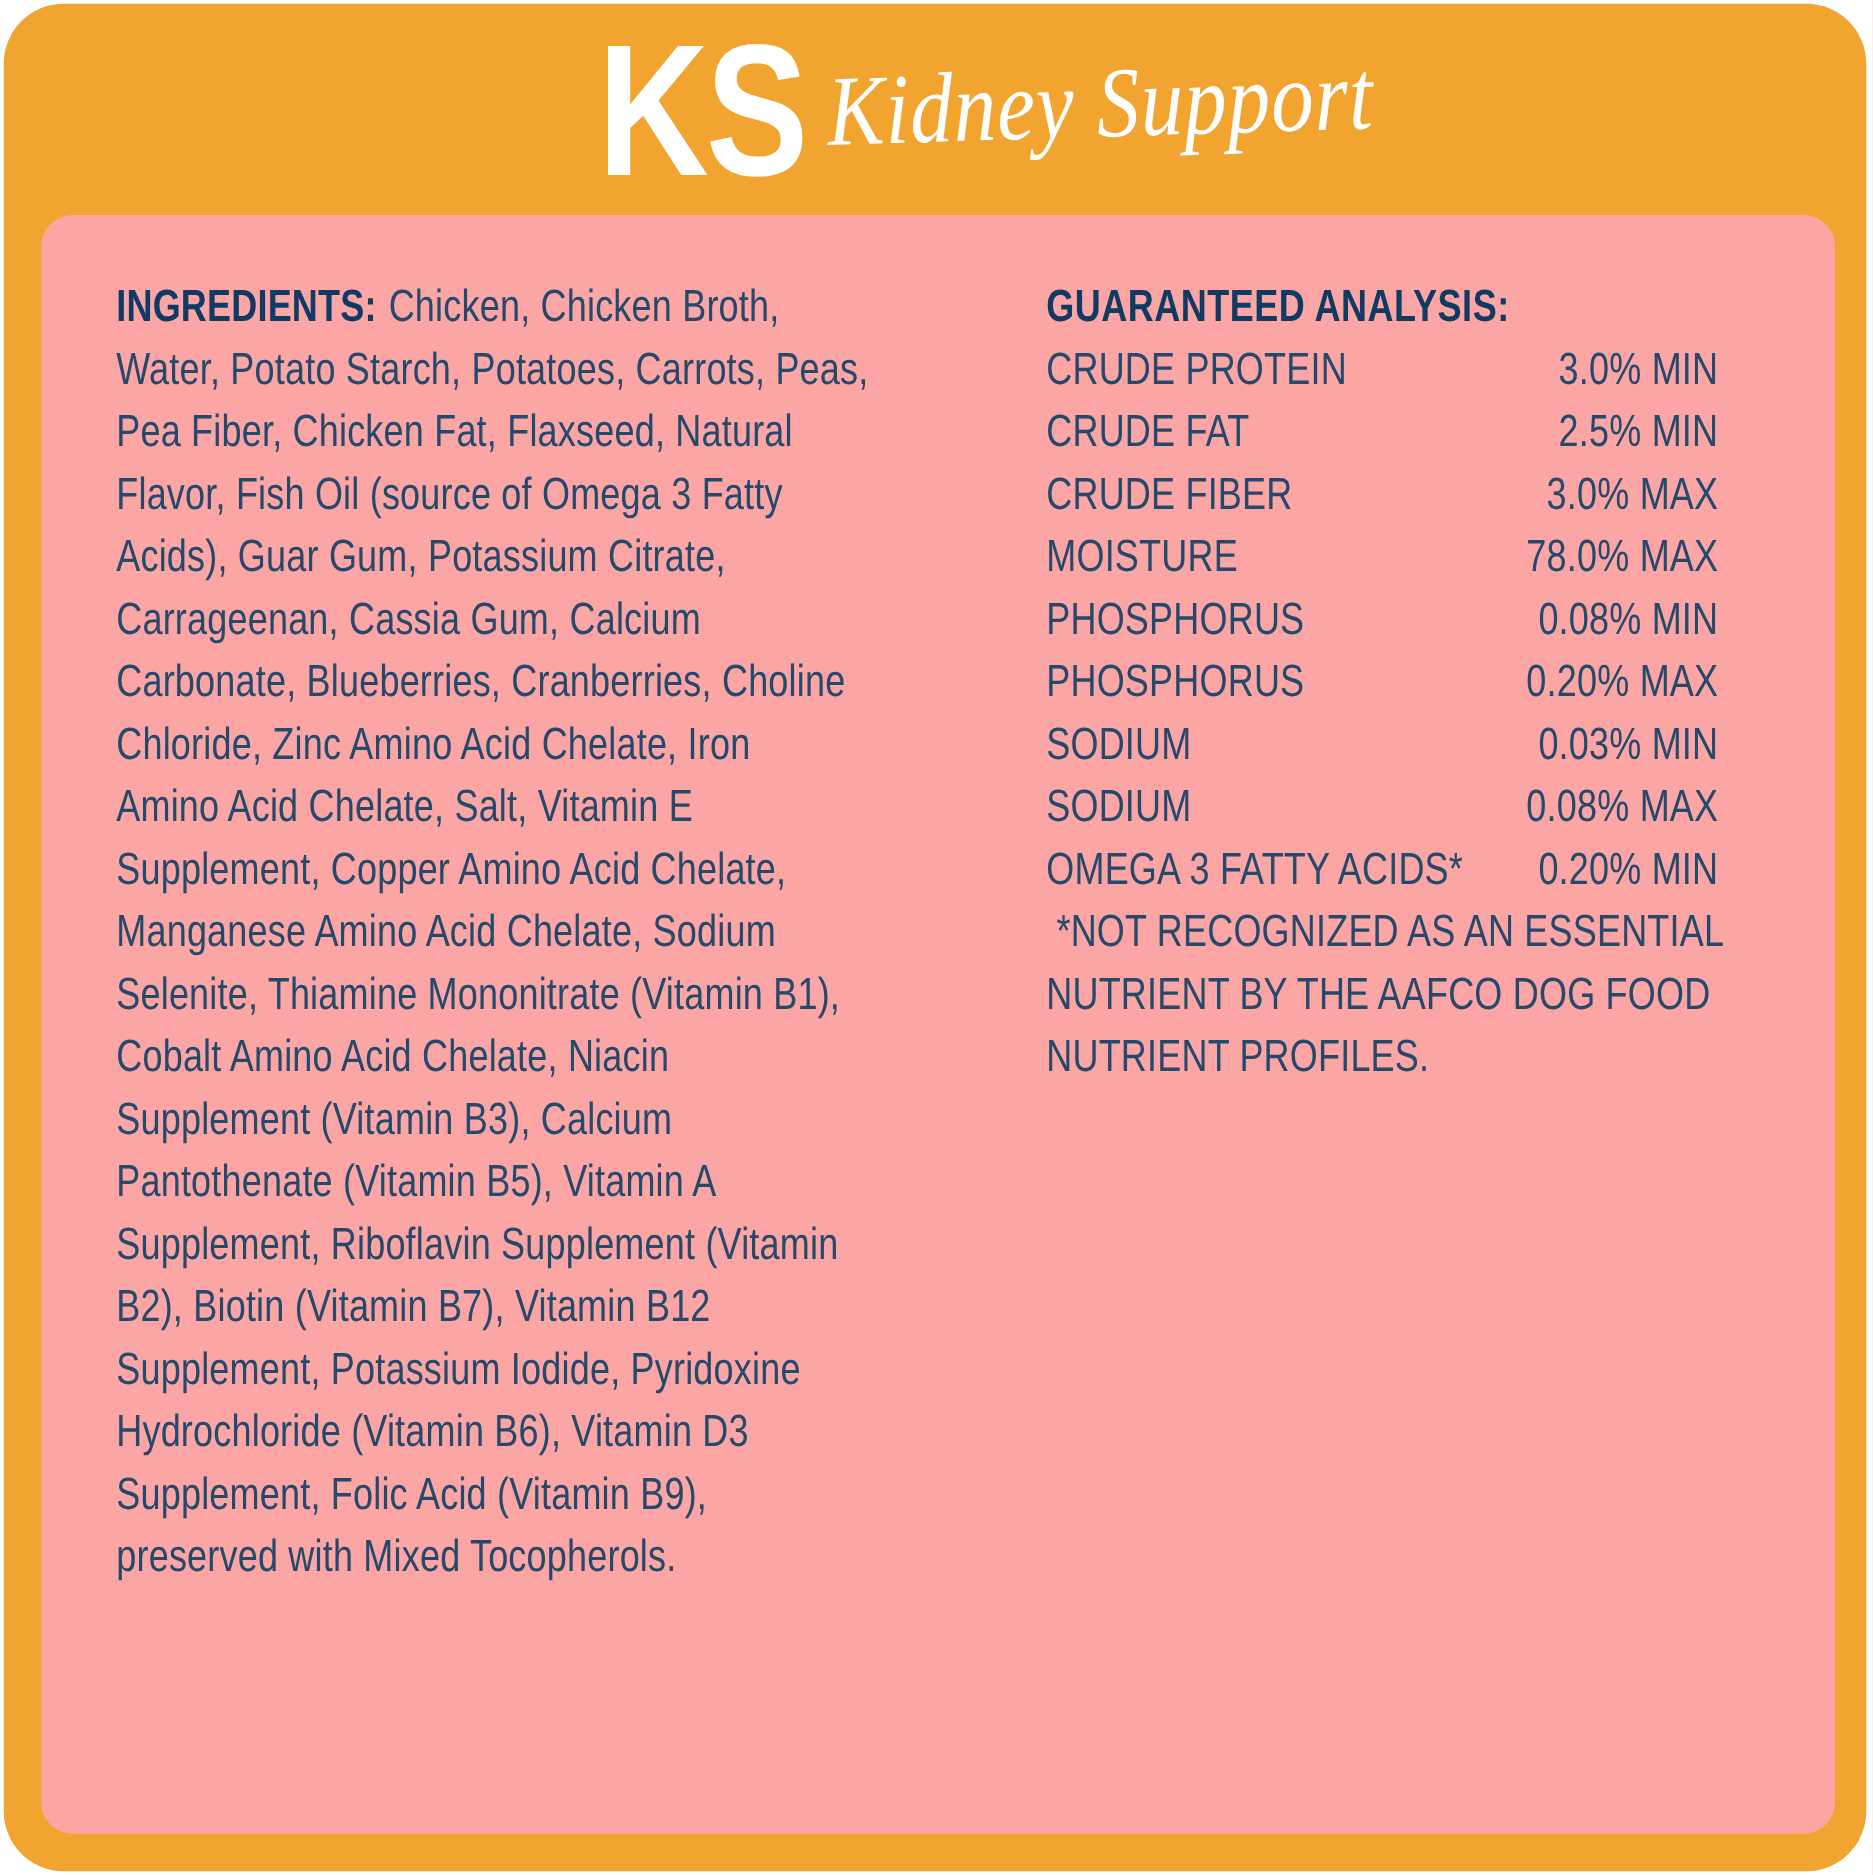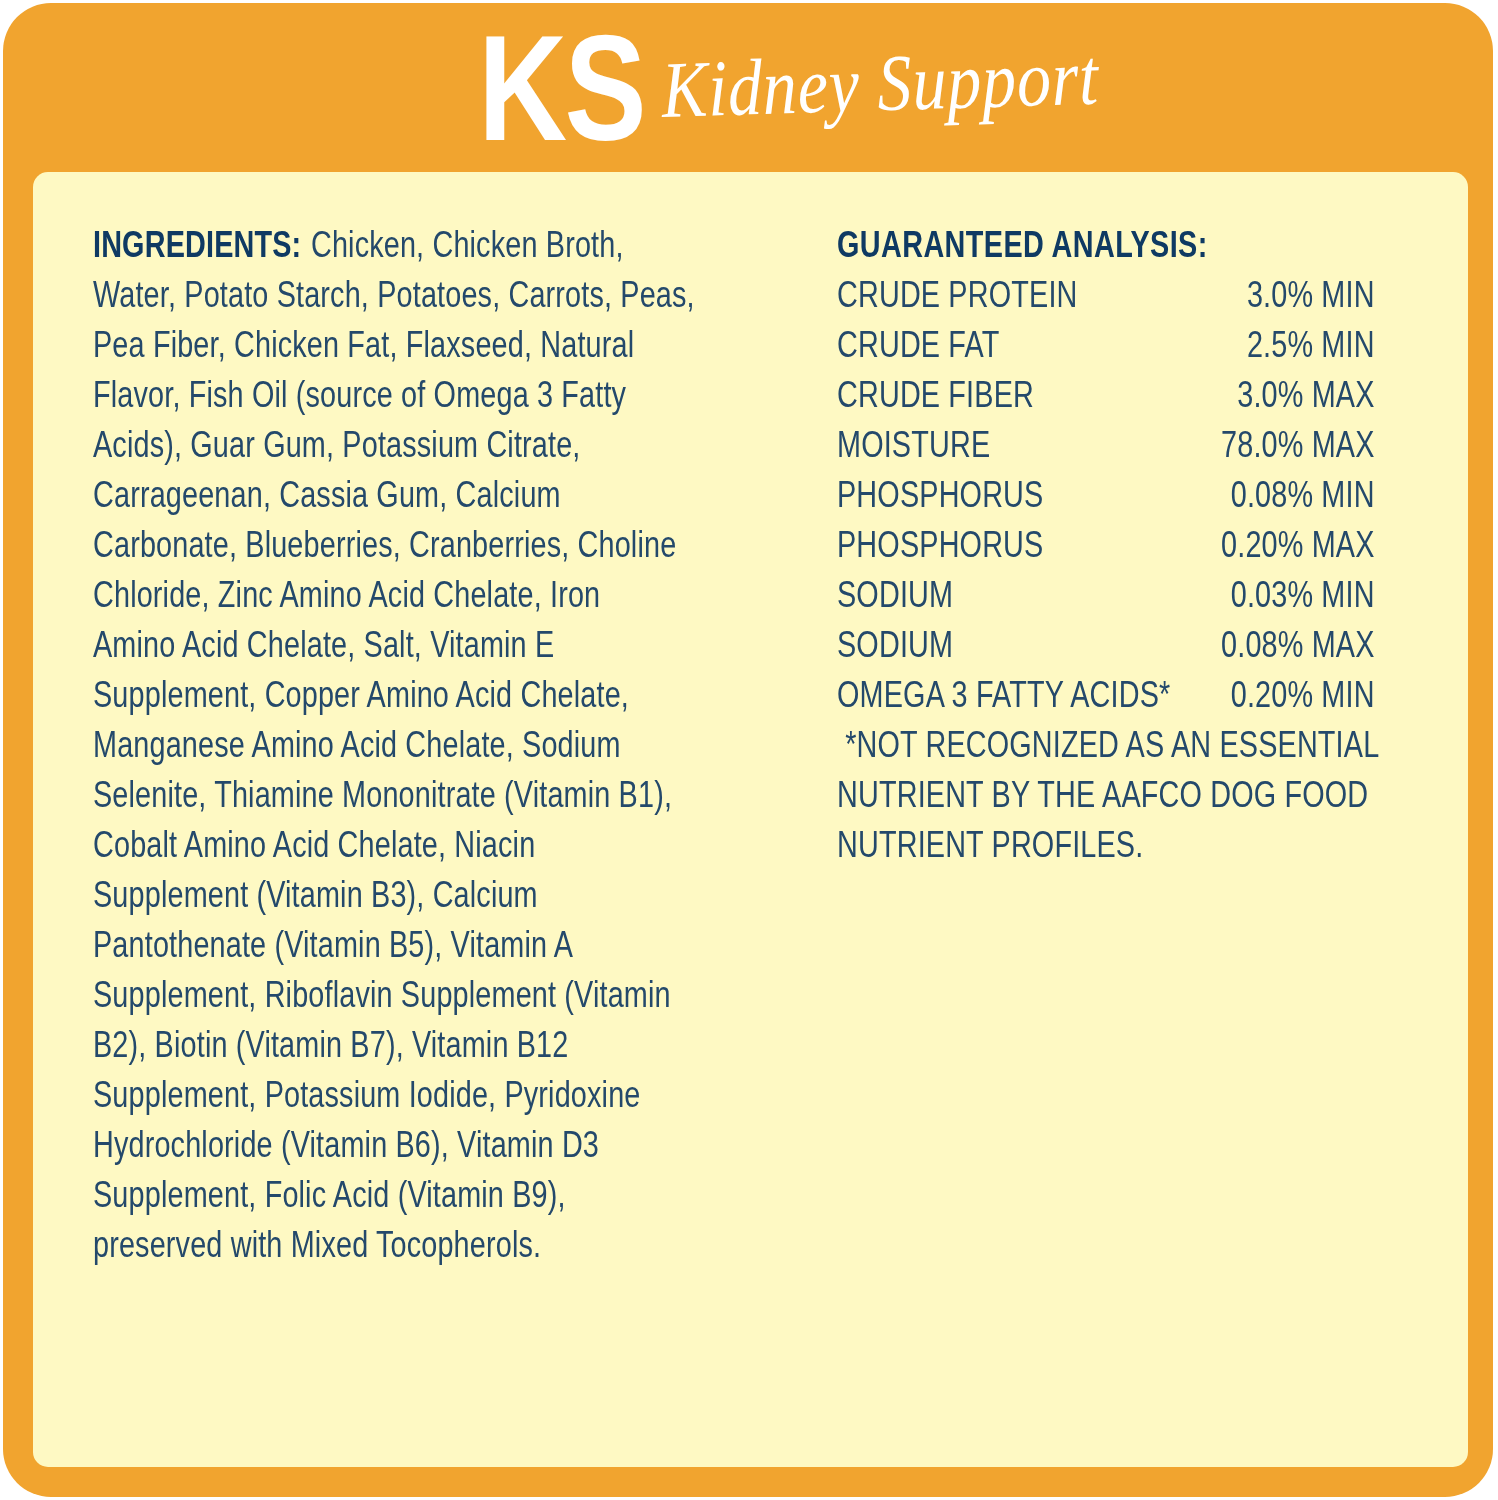--- a/index.html
+++ b/index.html
@@ -45,22 +45,22 @@
     line-height: 90px;
     color: #ffffff;
     transform: scaleX(0.85) rotate(-1.5deg);
     transform-origin: left center;
     margin-top: 4px;
     letter-spacing: 1px;
   }
   .white-card {
     position: absolute;
     left: 30px; top: 169px; right: 25px; bottom: 30px;
-    background: #fef9c3;
-    border-radius: 15px;
+    background: #fca5a5;
+    border-radius: 25px;
     padding-left: 19px;
   }
   .ingredients {
     position: absolute;
     left: 60px; top: 48px;
     width: 900px;
     transform: scaleX(0.8);
     transform-origin: left top;
     font-size: 36px;
     line-height: 50px;

